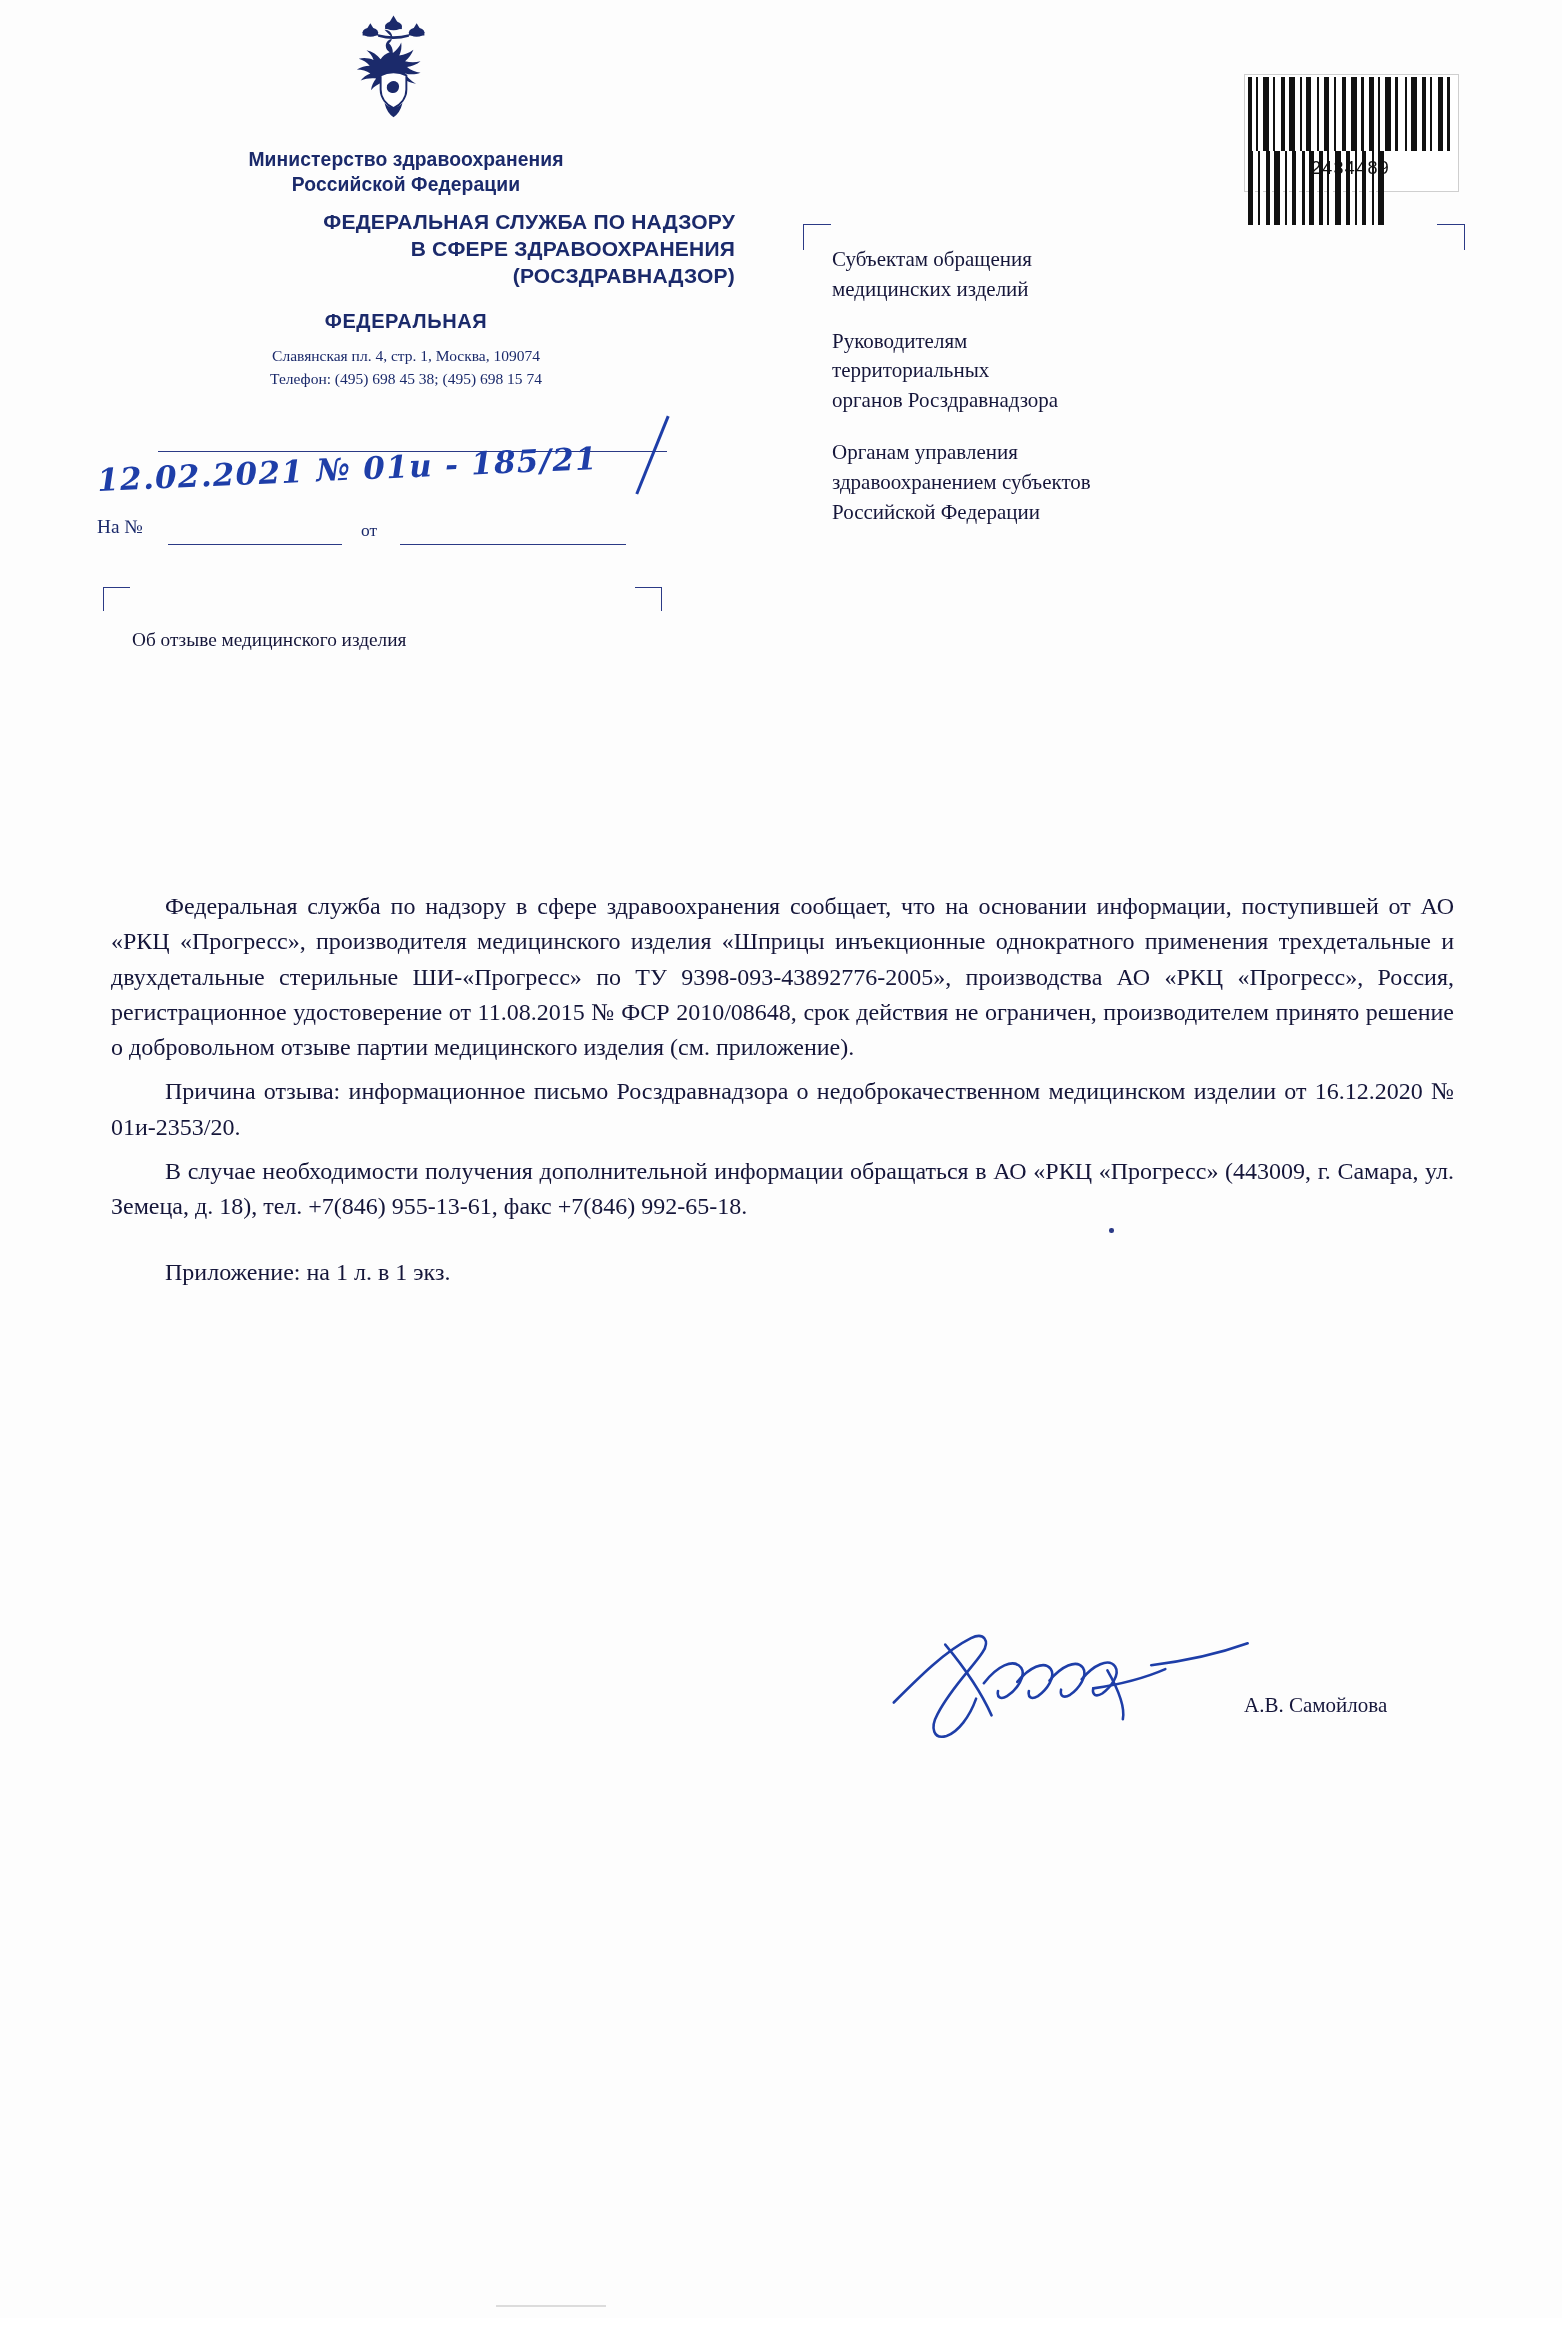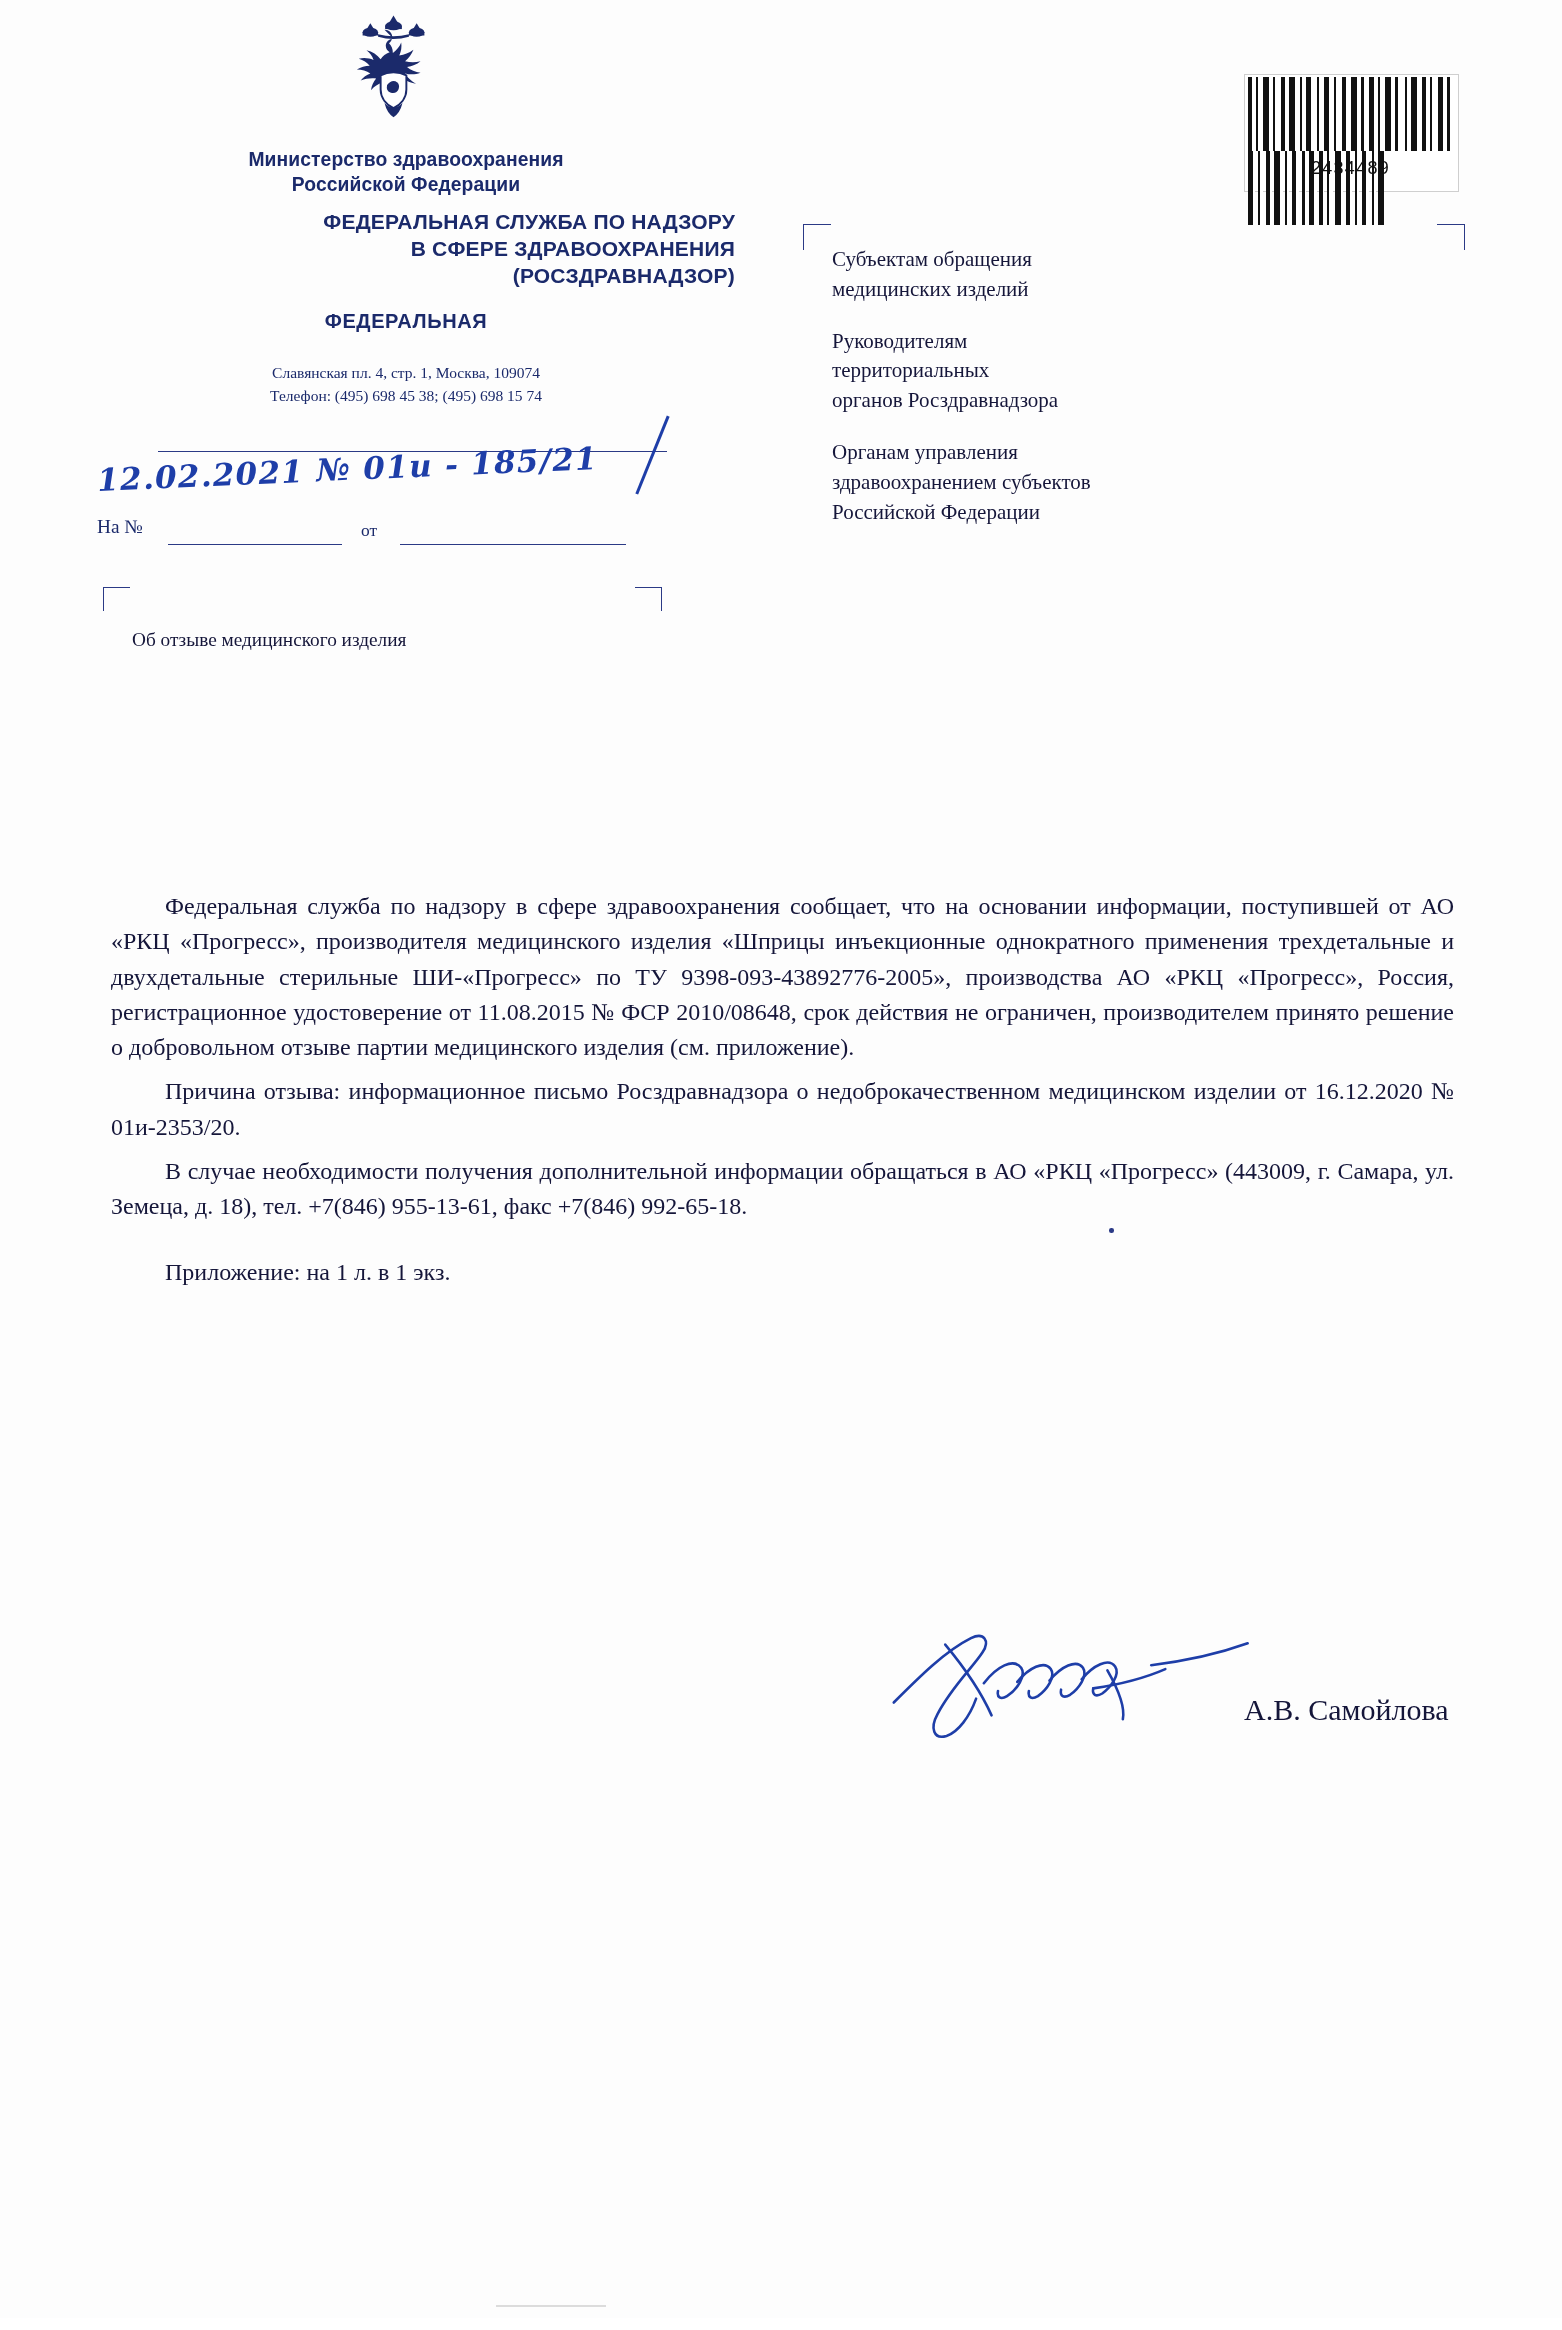--- a/index.html
+++ b/index.html
@@ -52,21 +52,21 @@
   .role-line {
     font-size: 20px;
     font-weight: bold;
     margin-top: 20.6px;
     letter-spacing: 0.6px;
   }
   .addr-line {
     font-size: 15.5px;
     font-weight: normal;
     line-height: 1.45;
-    margin-top: 29px;
+    margin-top: 12px;
     font-family: "Liberation Serif", serif;
     color: #1b2a6b;
   }
   .addr-rule {
     position: absolute;
     left: 158px;
     top: 451px;
     width: 509px;
     border-bottom: 1.3px solid #2b3a86;
   }
@@ -194,21 +194,21 @@
     text-indent: 54px;
   }
   .body-text p.attachment {
     margin-top: 31px;
   }
   
   .signature-name {
     position: absolute;
     left: 1244px;
     top: 1693px;
-    font-size: 30px;
+    font-size: 21px;
     color: #15163a;
     white-space: nowrap;
   }
   .signature-ink {
     position: absolute;
     left: 874px;
     top: 1606px;
     width: 387px;
     height: 148px;
   }

